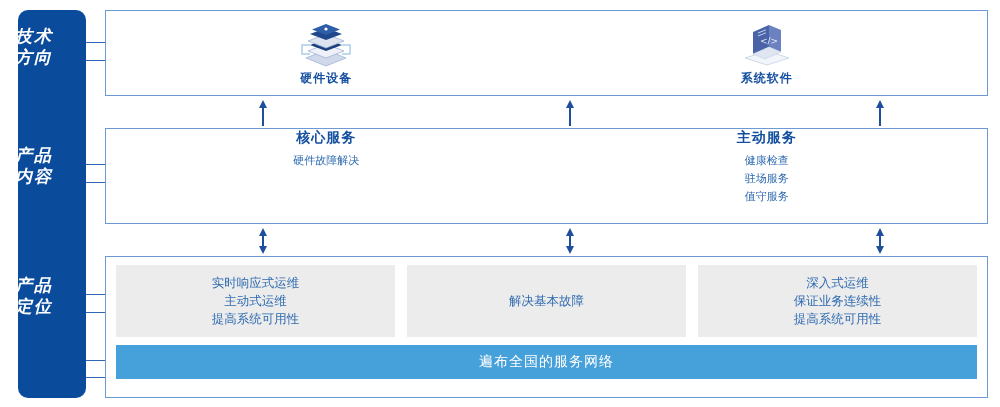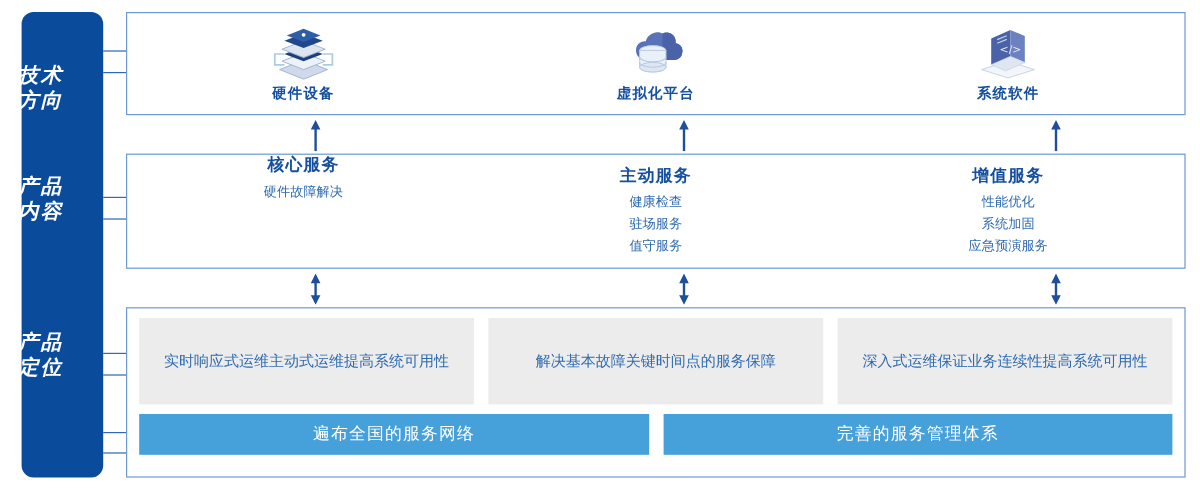--- a/index.html
+++ b/index.html
@@ -24,21 +24,21 @@
     left: 0; width: 68px;
     color: #ffffff;
     font-weight: bold;
     font-size: 17px;
     line-height: 21px;
     text-align: center;
     letter-spacing: 2px;
     font-style: italic;
   }
   .side-label .ln { display: block; }
-  #sl0 { top: 26px; margin-top: 26px; }
+  #sl0 { top: 26px; }
   #sl1 { top: 145px; }
   #sl2 { top: 275px; }
   #sl3 { top: 340px; }
 
   
   .conn {
     position: absolute;
     left: 86px; width: 20px;
     height: 0;
     border-top: 1px solid #2f68b5;
@@ -66,21 +66,21 @@
   .tech-label {
     font-size: 12px; font-weight: bold; color: #1550a0;
     letter-spacing: 1px;
   }
 
   
   .prod-row { position: absolute; inset: 0; display: flex; }
   .prod-col {
     flex: 1 1 0;
     display: flex; flex-direction: column;
-    align-items: center; justify-content: center;
+    align-items: center; justify-content: flex-start;
     text-align: center;
   }
   .prod-title {
     font-size: 14px; font-weight: bold; color: #1550a0;
     letter-spacing: 1px; margin-bottom: 4px;
   }
   .prod-item {
     font-size: 11px; color: #2f6bb0; line-height: 18px;
   }
   
@@ -90,21 +90,21 @@
   .bottom-inner {
     position: absolute;
     left: 0; top: 0; right: 0; bottom: 0;
     padding: 8px 10px 8px 10px;
     display: flex; flex-direction: column; gap: 8px;
   }
   .pos-row { display: flex; gap: 12px; height: 72px; }
   .pos-card {
     flex: 1 1 0;
     background: #ececec;
-    display: flex; flex-direction: row;
+    display: flex; flex-direction: column;
     align-items: center; justify-content: center;
     text-align: center;
   }
   .pos-line { font-size: 12.5px; color: #2f6bb0; line-height: 18px; }
 
   .adv-row { display: flex; gap: 12px; height: 34px; }
   .adv-bar {
     flex: 1 1 0;
     background: #46a0da;
     display: flex; align-items: center; justify-content: center;
@@ -157,34 +157,20 @@
             <polygon points="28,8 44,14 28,20 12,14" fill="#20478b"></polygon>
             <polygon points="28,4 42,9.5 28,15 14,9.5" fill="#2f5ea8"></polygon>
             <circle cx="28" cy="9" r="1.6" fill="#ffffff"></circle>
             <path d="M44,25 L52,25 L52,34 L44,34" fill="none" stroke="#a9cbe8" stroke-width="1.4"></path>
             <path d="M12,25 L4,25 L4,34 L12,34" fill="none" stroke="#a9cbe8" stroke-width="1.4"></path>
           </g>
         </svg>
         <div class="tech-label">硬件设备</div>
       </div>
 
-      <div class="tech-col">
-        <svg class="tech-icon" viewBox="0 0 56 48">
-          <g>
-            <path d="M20,30 C14,30 11,26 11,22 C11,17 15,14 19,14.5 C21,8 28,5 33,8 C38,5 45,9 44,16 C49,17 51,21 49,26 C47.5,29.5 44,30 41,30 Z" fill="#5a73b8"></path>
-            <path d="M33,8 C38,5 45,9 44,16 C49,17 51,21 49,26 C47.5,29.5 44,30 41,30 L33,30 Z" fill="#4a63a8"></path>
-            <ellipse cx="25" cy="22" rx="11" ry="4" fill="#eaf0f8" stroke="#b9c9e0" stroke-width="0.8"></ellipse>
-            <path d="M14,22 L14,36 C14,38.2 18.9,40 25,40 C31.1,40 36,38.2 36,36 L36,22 Z" fill="#eaf0f8" stroke="#b9c9e0" stroke-width="0.8"></path>
-            <ellipse cx="25" cy="36" rx="11" ry="4" fill="#dde6f2" stroke="#b9c9e0" stroke-width="0.8"></ellipse>
-            <path d="M14,27.5 C14,29.7 18.9,31.5 25,31.5 C31.1,31.5 36,29.7 36,27.5" fill="none" stroke="#b9c9e0" stroke-width="0.9"></path>
-            <path d="M14,32 C14,34.2 18.9,36 25,36 C31.1,36 36,34.2 36,32" fill="none" stroke="#b9c9e0" stroke-width="0.9"></path>
-          </g>
-        </svg>
-        <div class="tech-label">虚拟化平台</div>
-      </div>
 
       <div class="tech-col">
         <svg class="tech-icon" viewBox="0 0 56 48">
           <g>
             <polygon points="28,31 50,38 28,45 6,38" fill="#f2f5fa" stroke="#c3d1e6" stroke-width="0.8"></polygon>
             <polygon points="14,34 14,12 30,5 30,27" fill="#4a63a8"></polygon>
             <polygon points="30,5 42,10 42,32 30,27" fill="#6b81c0"></polygon>
             <polygon points="14,34 30,27 42,32 26,39" fill="#dfe6f2" stroke="#c3d1e6" stroke-width="0.6"></polygon>
             <path d="M19,13 L27,9.8" stroke="#c3d1e6" stroke-width="1"></path>
             <path d="M19,16 L27,12.8" stroke="#c3d1e6" stroke-width="1"></path>
@@ -221,26 +207,20 @@
         <div class="prod-item">硬件故障解决</div>
       </div>
 
       <div class="prod-col">
         <div class="prod-title">主动服务</div>
         <div class="prod-item">健康检查</div>
         <div class="prod-item">驻场服务</div>
         <div class="prod-item">值守服务</div>
       </div>
 
-      <div class="prod-col">
-        <div class="prod-title">增值服务</div>
-        <div class="prod-item">性能优化</div>
-        <div class="prod-item">系统加固</div>
-        <div class="prod-item">应急预演服务</div>
-      </div>
 
     </div>
   </div>
 
   <div class="arrow" style="left:256px; top:228px;">
     <svg width="14" height="26" viewBox="0 0 14 26">
       <path d="M7,0 L11,8 L8,8 L8,18 L11,18 L7,26 L3,18 L6,18 L6,8 L3,8 Z" fill="#1f4e9c"></path>
     </svg>
   </div>
   <div class="arrow" style="left:563px; top:228px;">
@@ -258,30 +238,28 @@
     <div class="bottom-inner">
 
       <div class="pos-row">
         <div class="pos-card">
           <div class="pos-line">实时响应式运维</div>
           <div class="pos-line">主动式运维</div>
           <div class="pos-line">提高系统可用性</div>
         </div>
         <div class="pos-card">
           <div class="pos-line">解决基本故障</div>
-          <div class="pos-line">关键时间点的服务保障</div>
         </div>
         <div class="pos-card">
           <div class="pos-line">深入式运维</div>
           <div class="pos-line">保证业务连续性</div>
           <div class="pos-line">提高系统可用性</div>
         </div>
       </div>
 
       <div class="adv-row">
         <div class="adv-bar">遍布全国的服务网络</div>
-        <div class="adv-bar">完善的服务管理体系</div>
       </div>
 
     </div>
   </div>
 
 </div>
 
 </body></html>

